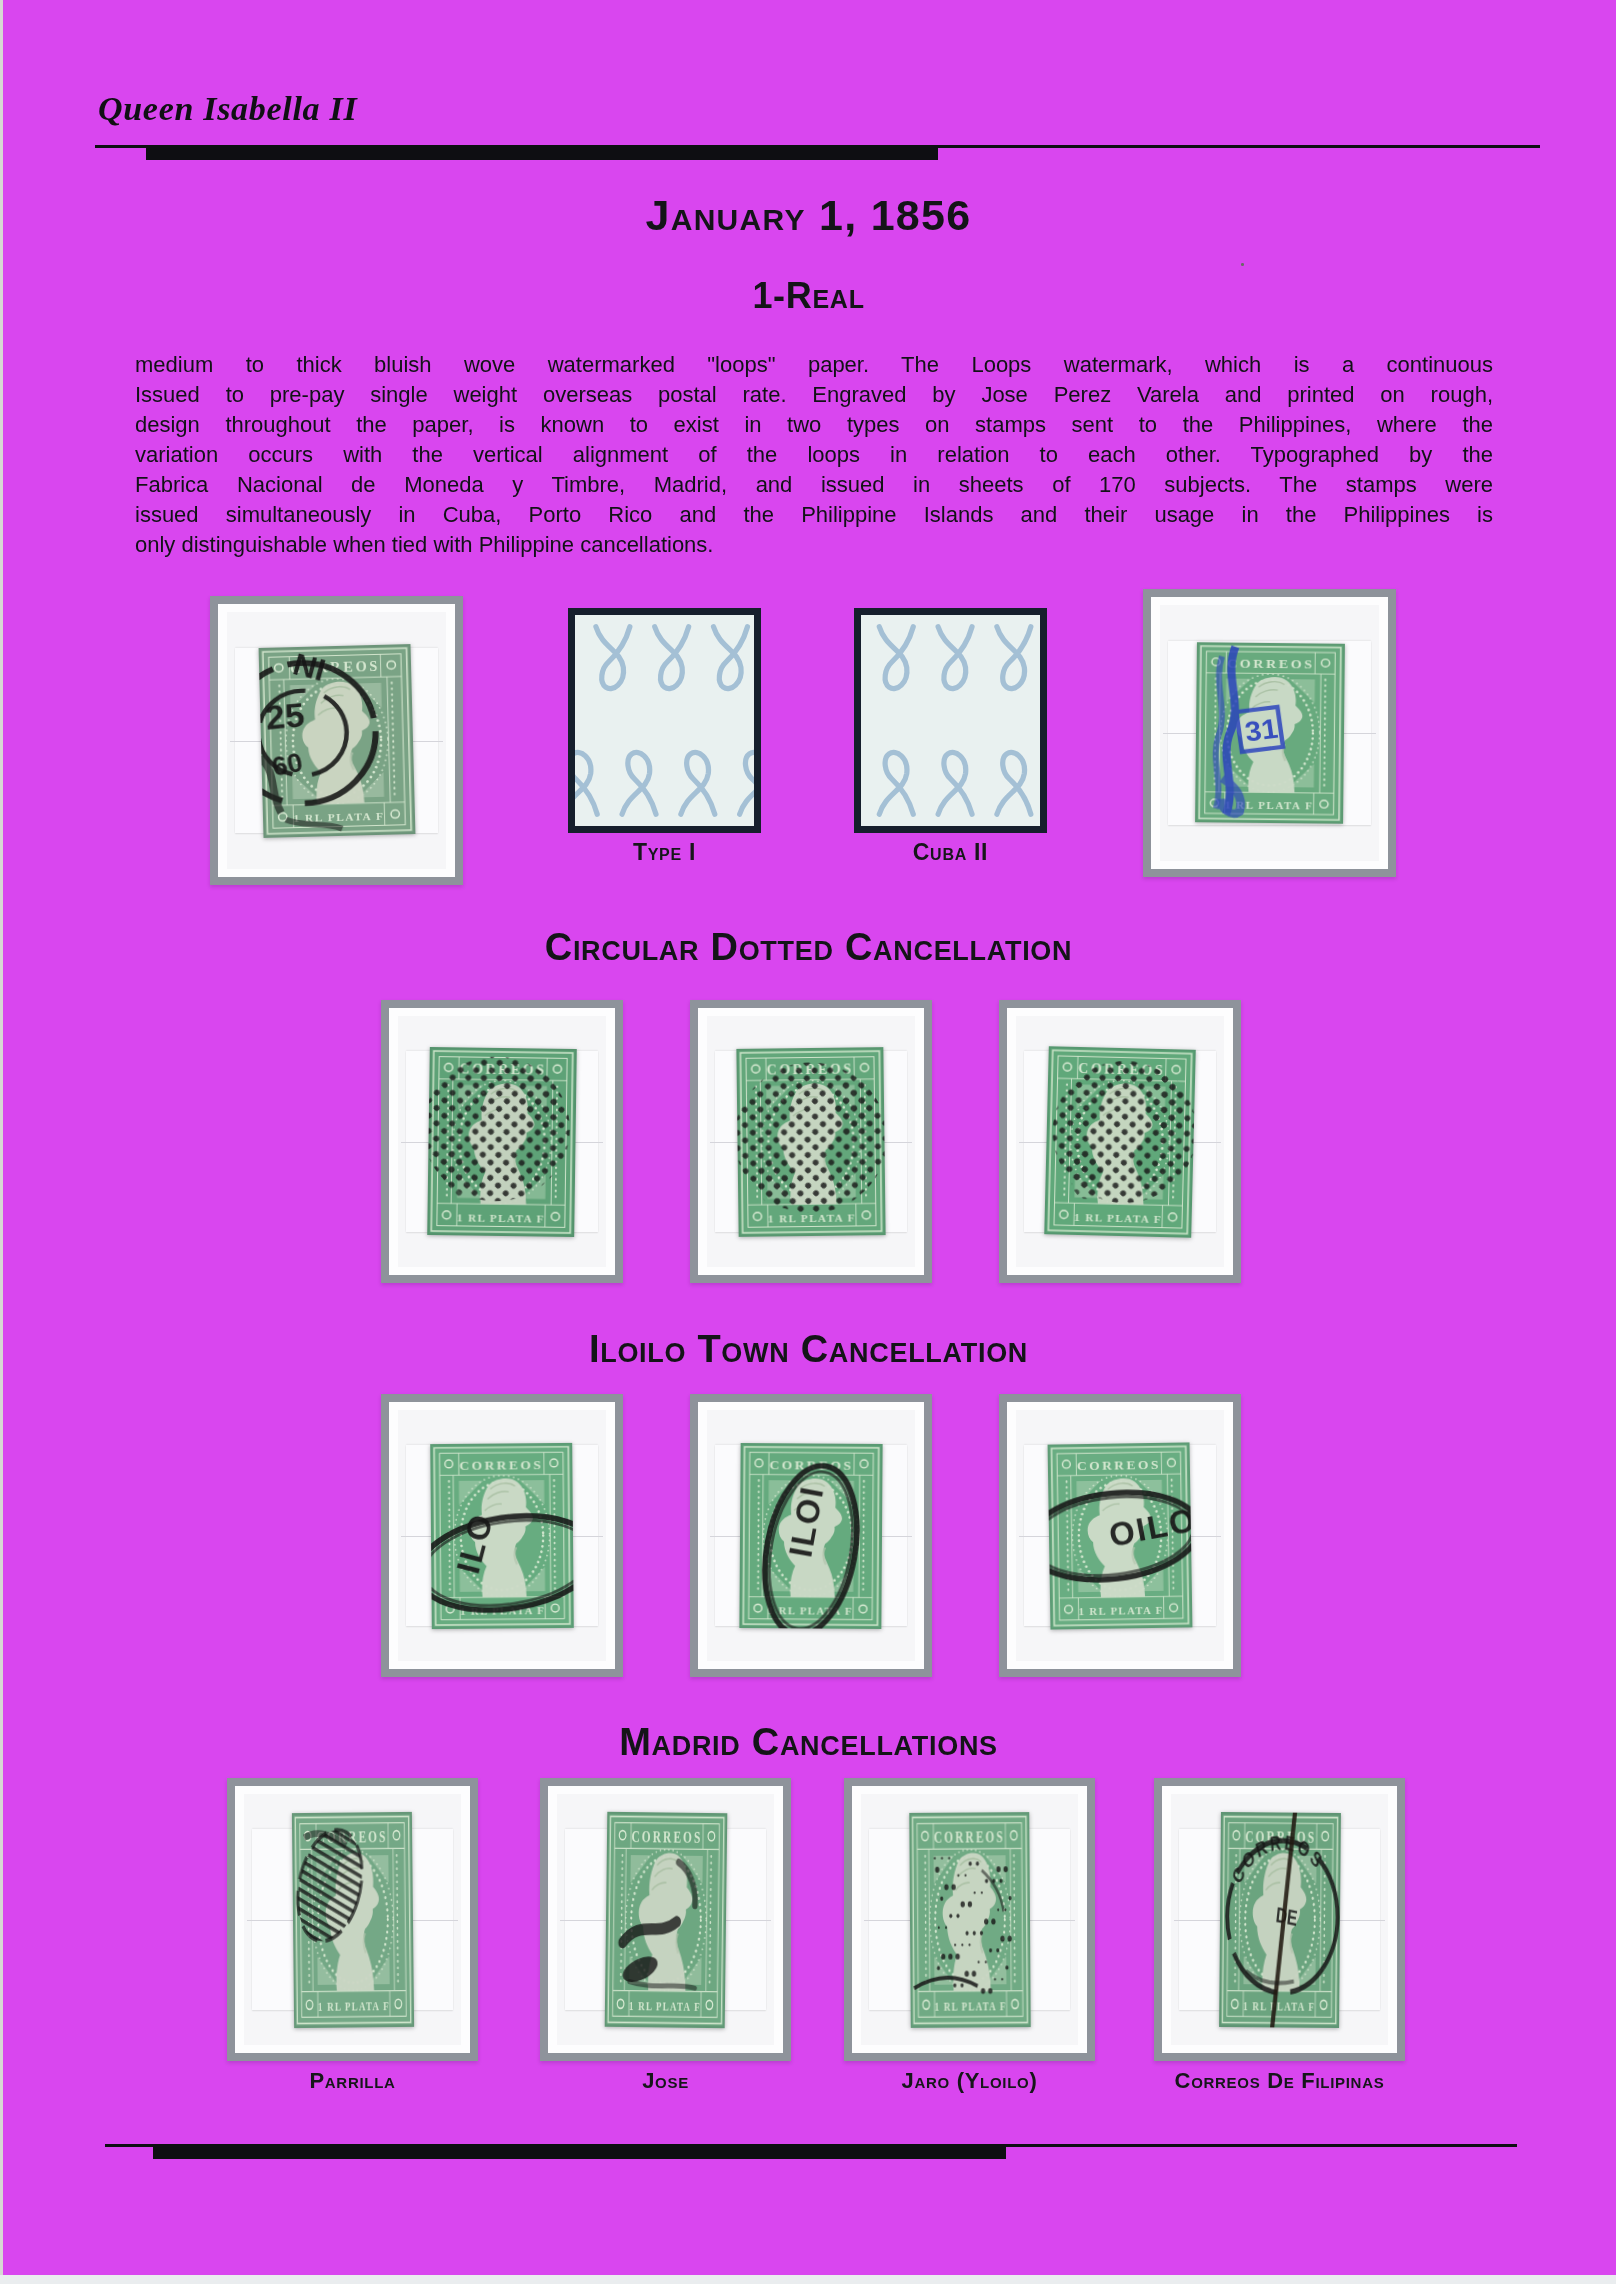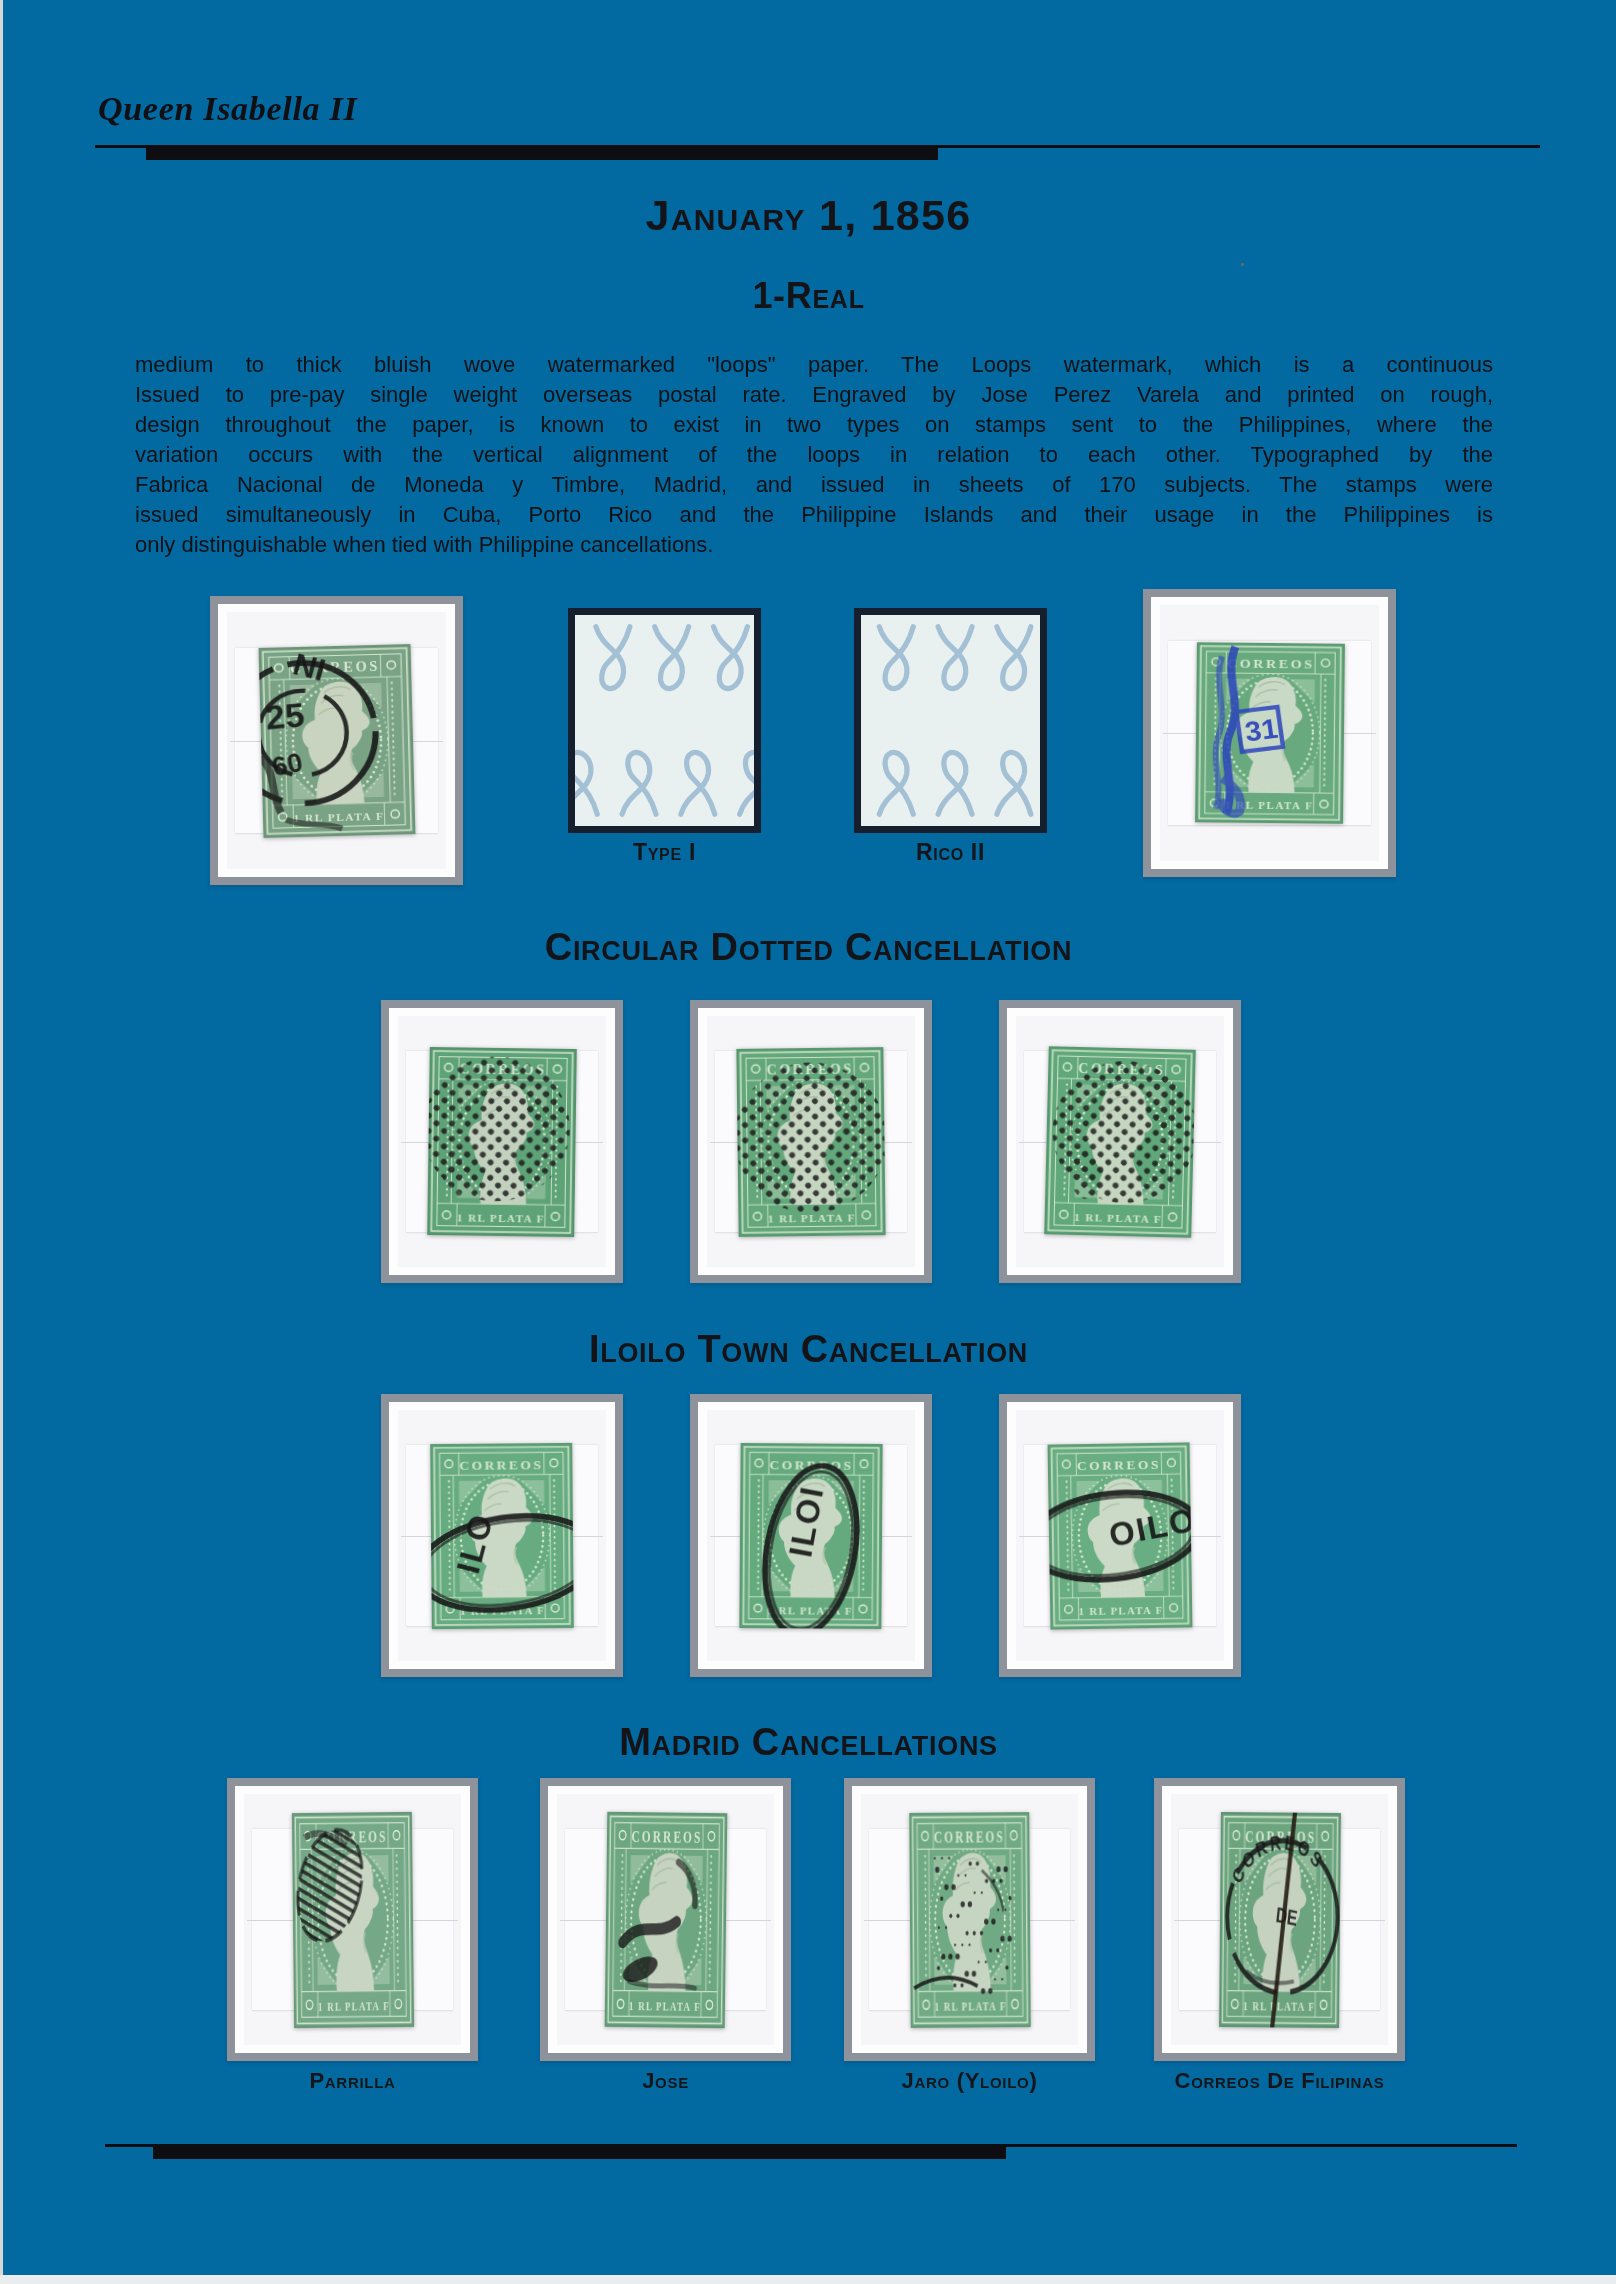--- a/index.html
+++ b/index.html
@@ -1,16 +1,16 @@
 <!DOCTYPE html>
 <html style="font-size:10.4px"><head>
 <meta charset="utf-8">
 <style>
   html,body{margin:0;padding:0;background:#f2f2ef;}
-  #page{position:relative;width:1617px;height:2284px;background:#0369a1;overflow:hidden;
+  #page{position:relative;width:1617px;height:2284px;background:#d946ef;overflow:hidden;
         font-family:"Liberation Sans",sans-serif;color:#17171a;}
   .scan-edge-left{position:absolute;left:0;top:0;width:2.6px;height:2284px;background:#d7d7d3;}
   .scan-edge-bottom{position:absolute;left:0;bottom:0;width:1617px;height:9px;background:#eaedef;}
 
   #album-title{position:absolute;left:98px;top:90px;
         font-family:"Liberation Serif",serif;font-style:italic;font-weight:bold;
         font-size:34px;letter-spacing:0.7px;color:#101014;}
 
   .rule{position:absolute;background:#0e0e12;}
   #rule-top-thin{left:95px;top:145px;width:1445px;height:3.3px;}
@@ -136,21 +136,21 @@
       <svg viewBox="0 0 274 322" preserveAspectRatio="none">
         <path d="M6,6 C16,38 44,42 48,68 C51,92 32,106 21,98 C11,91 14,70 25,60 C38,48 52,28 58,6" transform="translate(22,12)" fill="none" stroke="#9cbad2" stroke-width="8" stroke-linecap="round" opacity="0.9"></path>
         <path d="M6,6 C16,38 44,42 48,68 C51,92 32,106 21,98 C11,91 14,70 25,60 C38,48 52,28 58,6" transform="translate(112,12)" fill="none" stroke="#9cbad2" stroke-width="8" stroke-linecap="round" opacity="0.9"></path>
         <path d="M6,6 C16,38 44,42 48,68 C51,92 32,106 21,98 C11,91 14,70 25,60 C38,48 52,28 58,6" transform="translate(202,12)" fill="none" stroke="#9cbad2" stroke-width="8" stroke-linecap="round" opacity="0.9"></path>
         <path d="M6,6 C16,38 44,42 48,68 C51,92 32,106 21,98 C11,91 14,70 25,60 C38,48 52,28 58,6" transform="translate(22,310) scale(1,-1)" fill="none" stroke="#9cbad2" stroke-width="8" stroke-linecap="round" opacity="0.9"></path>
         <path d="M6,6 C16,38 44,42 48,68 C51,92 32,106 21,98 C11,91 14,70 25,60 C38,48 52,28 58,6" transform="translate(112,310) scale(1,-1)" fill="none" stroke="#9cbad2" stroke-width="8" stroke-linecap="round" opacity="0.9"></path>
         <path d="M6,6 C16,38 44,42 48,68 C51,92 32,106 21,98 C11,91 14,70 25,60 C38,48 52,28 58,6" transform="translate(202,310) scale(1,-1)" fill="none" stroke="#9cbad2" stroke-width="8" stroke-linecap="round" opacity="0.9"></path>
       </svg>
     </div>
   <div class="wm-caption" style="left:568px;">Type I</div>
-  <div class="wm-caption" style="left:854px;">Rico II</div>
+  <div class="wm-caption" style="left:854px;">Cuba II</div>
   <div class="mount" style="left:1143px;top:589px;width:253px;height:288px;">
     <div class="mount-card"></div>
     <div class="mount-strip"></div>
     <div class="mount-seam"></div>
     <div class="stamp-slot" style="width: 148px; height: 180px; transform: translate(-50%, -50%) rotate(0.6deg);">
         <svg viewBox="0 0 200 260" preserveAspectRatio="none">
   <rect width="200" height="260" fill="#68aa7e"></rect>
   <rect x="1.5" y="1.5" width="197" height="257" fill="none" stroke="#2f5540" stroke-opacity=".18" stroke-width="3"></rect>
   <rect x="5.5" y="5.5" width="189" height="249" fill="none" stroke="#d9ead3" stroke-width="2" opacity=".9"></rect>
   <rect x="13" y="13" width="174" height="234" fill="none" stroke="#d9ead3" stroke-width="1.4" opacity=".9"></rect>

